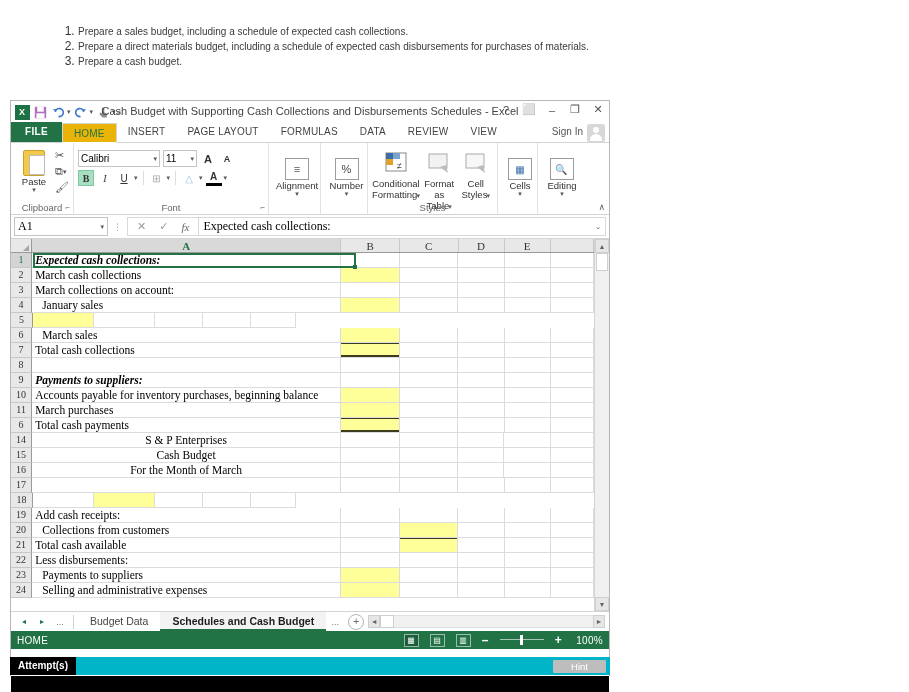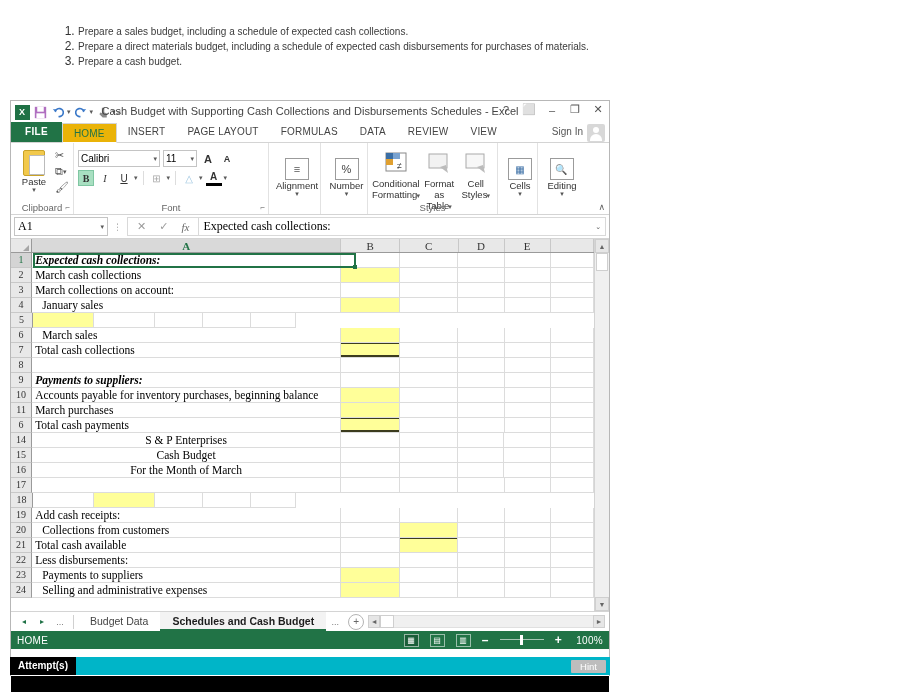--- a/index.html
+++ b/index.html
@@ -232,21 +232,21 @@
   #attemptbar {
     position:absolute; left:10px; top:657px; width:600px; height:18px;
     background:#00b5c8; display:flex; align-items:center;
   }
   .attempt-tag {
     background:#000; color:#fff; font-size:10px; font-weight:bold;
     height:18px; line-height:18px; padding:0 8px;
   }
   .hintbtn {
     margin-left:auto; margin-right:4px; background:#bdbdbd; color:#fff;
-    font-size:9.5px; padding:1px 9px; border-radius:1px;text-align:right;
+    font-size:9.5px; padding:1px 18px; border-radius:1px;text-align:right;
   }
   #blackstrip {
     position:absolute; left:10px; top:676px; width:600px; height:16px; background:#000;
     border-left:1px solid #fff; border-right:1px solid #fff;
   }
 </style>
 </head>
 <body>
 
 <div id="instructions">

